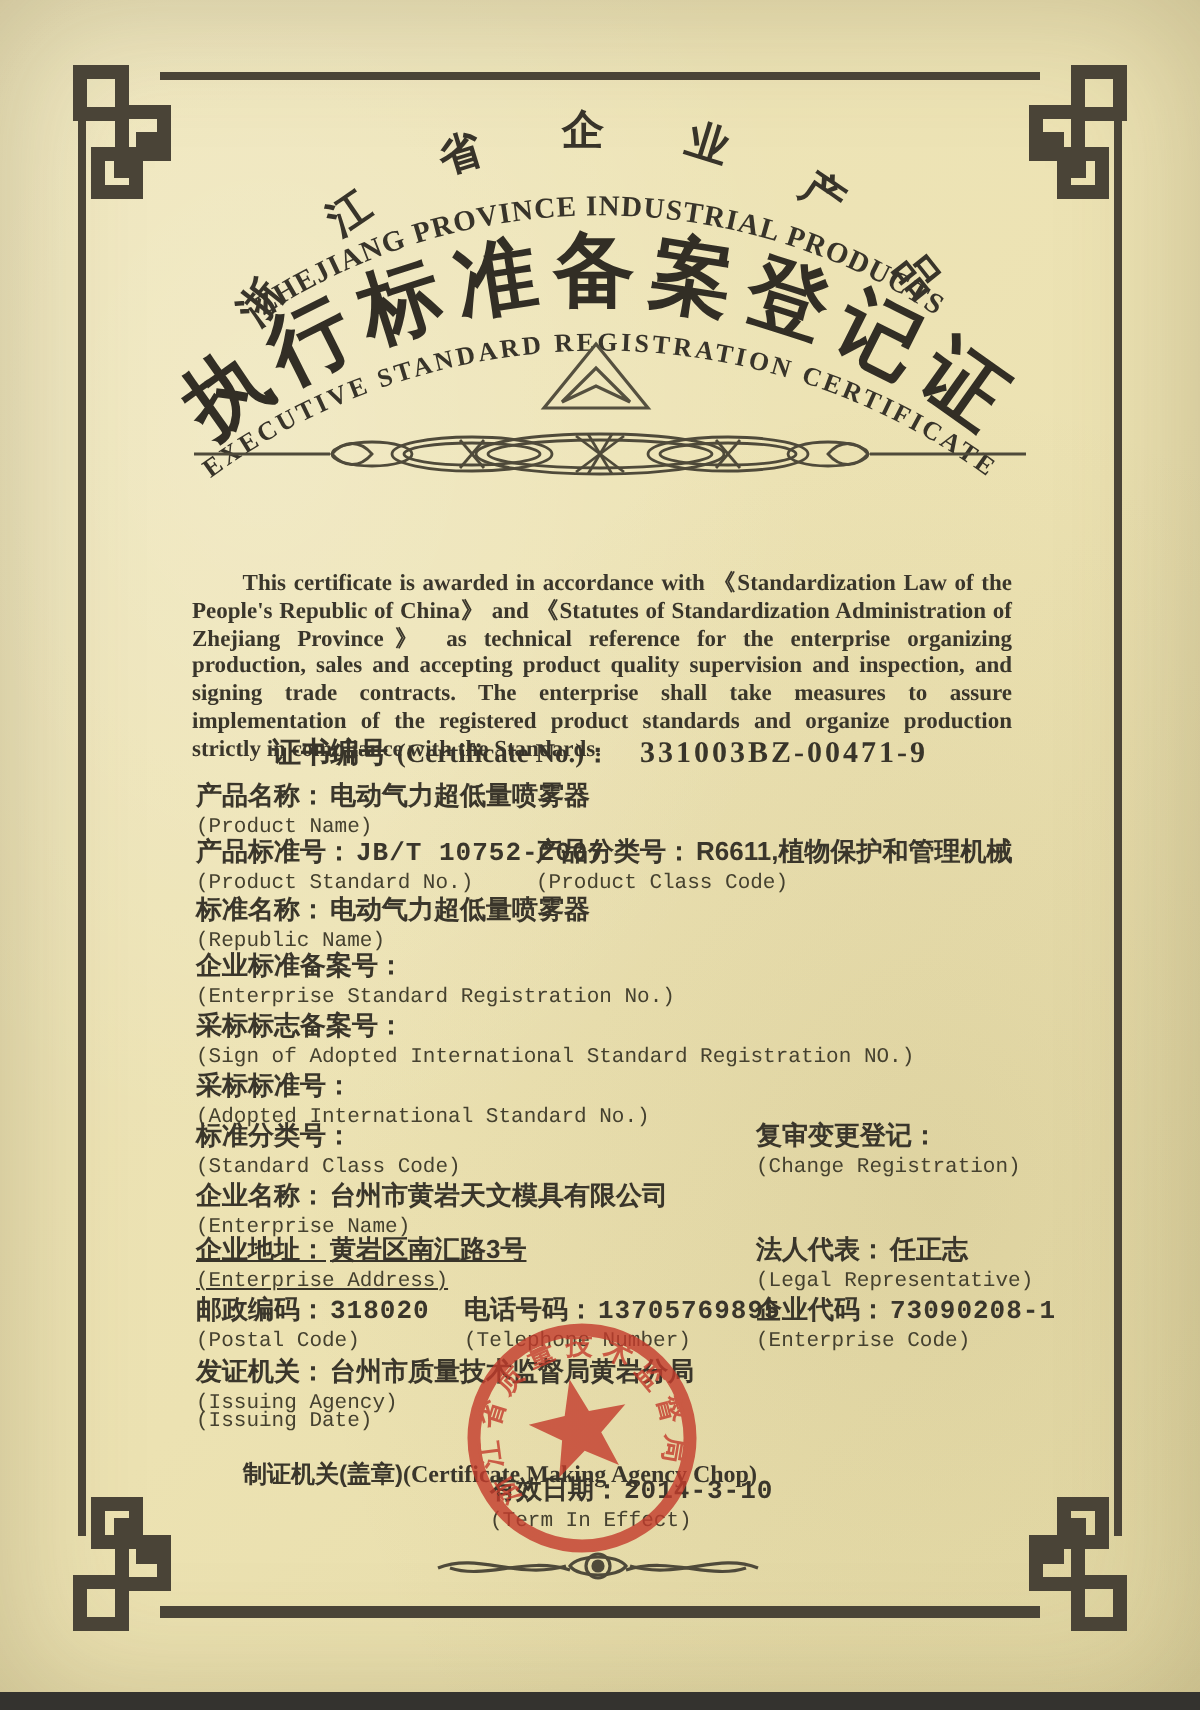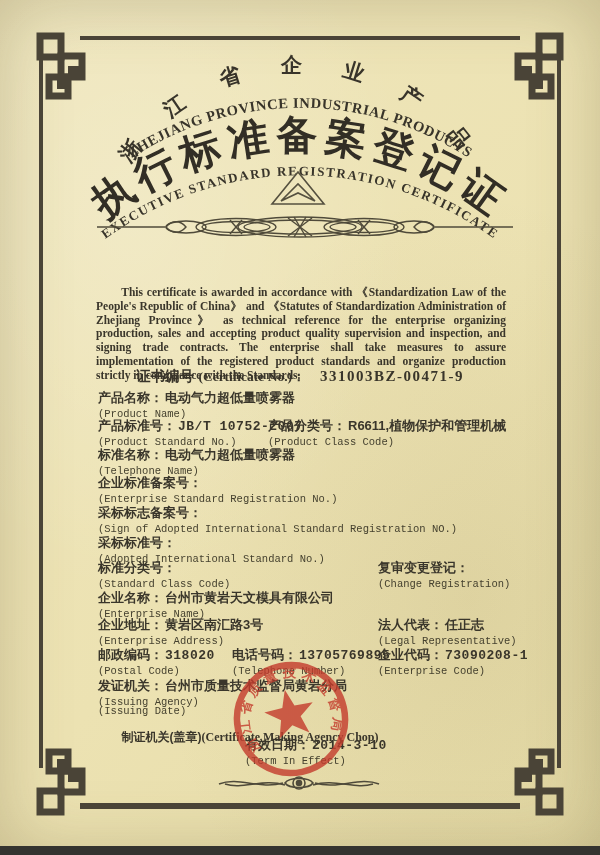--- a/index.html
+++ b/index.html
@@ -182,21 +182,21 @@
     <div class="l1"><span>产品标准号：</span><span class="val latin">JB/T 10752-2007</span></div>
     <div class="l2">(Product Standard No.)</div>
   </div>
   <div class="field" style="left:268px;top:417px;">
     <div class="l1"><span>产品分类号：</span><span class="val">R6611,植物保护和管理机械</span></div>
     <div class="l2">(Product Class Code)</div>
   </div>
 
   <div class="field" style="left:98px;top:446px;">
     <div class="l1"><span>标准名称：</span><span class="val">电动气力超低量喷雾器</span></div>
-    <div class="l2">(Telephone Name)</div>
+    <div class="l2">(Republic Name)</div>
   </div>
 
   <div class="field" style="left:98px;top:474px;">
     <div class="l1"><span>企业标准备案号：</span><span class="val"></span></div>
     <div class="l2">(Enterprise Standard Registration No.)</div>
   </div>
 
   <div class="field" style="left:98px;top:504px;">
     <div class="l1"><span>采标标志备案号：</span><span class="val"></span></div>
     <div class="l2">(Sign of Adopted International Standard Registration NO.)</div>
@@ -214,21 +214,21 @@
   <div class="field" style="left:378px;top:559px;">
     <div class="l1"><span>复审变更登记：</span><span class="val"></span></div>
     <div class="l2">(Change Registration)</div>
   </div>
 
   <div class="field" style="left:98px;top:589px;">
     <div class="l1"><span>企业名称：</span><span class="val">台州市黄岩天文模具有限公司</span></div>
     <div class="l2">(Enterprise Name)</div>
   </div>
 
-  <div class="field" style="left:98px;top:616px;">
+  <div class="field" style="left:98px;top:616px;text-decoration:underline;">
     <div class="l1"><span>企业地址：</span><span class="val">黄岩区南汇路3号</span></div>
     <div class="l2">(Enterprise Address)</div>
   </div>
   <div class="field" style="left:378px;top:616px;">
     <div class="l1"><span>法人代表：</span><span class="val">任正志</span></div>
     <div class="l2">(Legal Representative)</div>
   </div>
 
   <div class="field" style="left:98px;top:646px;">
     <div class="l1"><span>邮政编码：</span><span class="val latin">318020</span></div>

